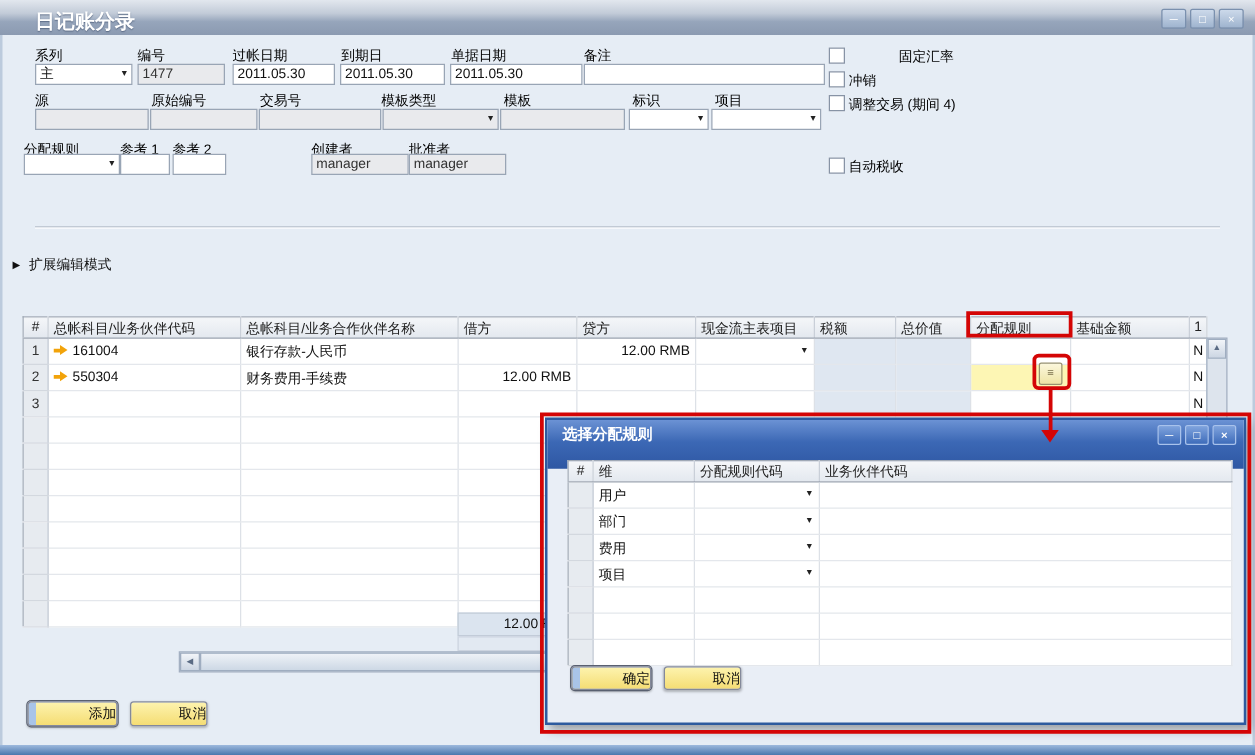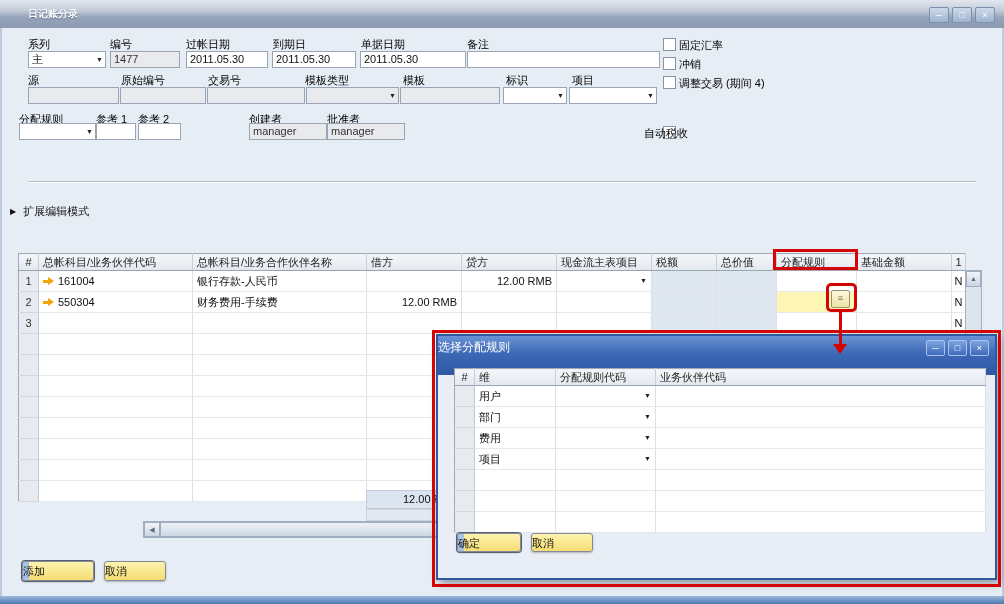--- a/index.html
+++ b/index.html
@@ -4,21 +4,21 @@
 <style>
   html,body{margin:0;padding:0;background:#fff}
   #root{position:relative;width:1004px;height:604px;background:#e6edf5;
         font-family:"Liberation Sans","DejaVu Sans",sans-serif;font-size:11px;color:#101010;overflow:hidden}
   
   .edge-l,.edge-r{position:absolute;top:0;width:2px;height:604px;background:#bccbdd;z-index:2}
   .edge-l{left:0}.edge-r{right:0}
   .edge-b{position:absolute;left:0;top:596px;width:1004px;height:8px;background:linear-gradient(180deg,#9db9dd,#4a77ad);z-index:2}
   .titlebar{position:absolute;left:0;top:0;width:1004px;height:28px;
         background:linear-gradient(180deg,#e2e7ee 0%,#c2cbd8 38%,#96a5bb 62%,#8b9ab1 100%);z-index:3}
-  .title-text{position:absolute;left:28px;top:7px;color:#fff;font-weight:bold;font-size:10px;text-shadow:0 1px 1px #5a6a85}
+  .title-text{position:absolute;left:28px;top:7px;color:#fff;font-weight:bold;font-size:16px;text-shadow:0 1px 1px #5a6a85}
   .wbtns{position:absolute;right:9px;top:7px;display:flex;gap:3px}
   .wbtn{width:18px;height:14px;display:flex;align-items:center;justify-content:center;
         background:linear-gradient(#ccd9ea,#9fb4cf);border:1px solid #7a90ae;border-radius:2px;color:#fff;font-size:9px;line-height:1}
   
   .lbl{position:absolute;white-space:nowrap;color:#000;z-index:3}
   .fld{position:absolute;height:15px;background:#fff;border:1px solid #99a5b5;line-height:15px;
        padding:0 3px;white-space:nowrap;overflow:hidden;box-sizing:content-box;z-index:3}
   .fld.ro{background:#e9eaed;color:#333}
   .fld .dd{position:absolute;right:2px;top:4px;font-size:7px;color:#222;line-height:1}
   .cbx{position:absolute;width:11px;height:11px;background:#fff;border:1px solid #8793a5;z-index:3}
@@ -49,28 +49,28 @@
   .sbtn{background:linear-gradient(#f2f5f9,#ccd6e3);border:1px solid #9fadc0;color:#5a6b84;font-size:7px;text-align:center;line-height:13px}
   .hscroll{position:absolute;left:143px;top:521px;width:820px;height:15px;background:#dfe6ee;border:1px solid #a3b0c2;z-index:4}
   .hscroll .sbtn{position:absolute;left:0;top:0;width:14px;height:13px}
   .hthumb{position:absolute;left:16px;top:0;width:780px;height:13px;background:linear-gradient(#eef2f7,#cdd8e5);border:1px solid #9fadc0}
   
   .totals1{position:absolute;left:366px;top:490px;width:597px;height:17px;background:#dbe4ef;border:1px solid #c2cbd8;line-height:17px;z-index:4}
   .tcell{position:absolute;left:0;top:0;width:91px;height:17px;text-align:right;padding-right:4px;border-right:1px solid #c0c9d6}
   .totals2{position:absolute;left:366px;top:509px;width:597px;height:10px;background:#e2e9f2;border:1px solid #ccd4e0;z-index:4}
   
   .ybtn{position:absolute;height:20px;background:linear-gradient(180deg,#fdf3ae,#f5dd74);border:1px solid #84899a;border-radius:3px;
-        text-align:left;line-height:19px;box-sizing:border-box;box-shadow:0 1px 2px rgba(0,0,0,.25);cursor:default;z-index:5}
+        text-align:right;line-height:19px;box-sizing:border-box;box-shadow:0 1px 2px rgba(0,0,0,.25);cursor:default;z-index:5}
   .ybtn.primary{background-image:linear-gradient(90deg,#a9c4e8 0,#a9c4e8 6px,rgba(0,0,0,0) 6px),linear-gradient(180deg,#fdf3ae,#f5dd74);
         box-shadow:0 0 0 1px #596070,0 1px 2px rgba(0,0,0,.3)}
   
   .dialog{position:absolute;left:436px;top:334px;width:561px;height:246px;background:#e9eef6;border:2px solid #2d5a9e;
           box-shadow:3px 4px 8px rgba(0,0,0,.35);z-index:40;box-sizing:border-box}
   .titlebar2{position:absolute;left:0;top:0;width:100%;height:39px;
-          background:linear-gradient(180deg,#6b92d4 0%,#3c68b5 45%,#2e57a3 100%);color:#fff;font-weight:normal;font-size:12px;line-height:22px;box-sizing:border-box;}
+          background:linear-gradient(180deg,#6b92d4 0%,#3c68b5 45%,#2e57a3 100%);color:#fff;font-weight:bold;font-size:12px;line-height:22px;box-sizing:border-box;padding-left:12px}
   .wbtns2{position:absolute;right:6px;top:4px;display:flex;gap:3px}
   .wbtn2{width:17px;height:14px;display:flex;align-items:center;justify-content:center;
          background:linear-gradient(#7fa3dd,#3e6cba);border:1px solid #a8c2ec;border-radius:2px;color:#fff;font-size:9px;line-height:1}
   #popup-table{left:16px;top:32px;border:1px solid #a0a9b6}
   #popup-table td{height:20px}
   .dlg-btn{top:197px}
   
   .ann{position:absolute;pointer-events:none;box-sizing:border-box}
   .red-popup-border{left:432px;top:330px;width:569px;height:257px;border:3px solid #d40505;z-index:45}
   .red-box-header{left:773px;top:249px;width:85px;height:21px;border:3px solid #d40505;z-index:30}
@@ -107,21 +107,21 @@
   <div class="fld" style="left:28px;top:51px;width:70px">
     <span>主</span>
     <span class="dd">▼</span></div>
   <div class="fld ro" style="left:110px;top:51px;width:62px">1477</div>
   <div class="fld" style="left:186px;top:51px;width:74px">2011.05.30</div>
   <div class="fld" style="left:272px;top:51px;width:76px">2011.05.30</div>
   <div class="fld" style="left:360px;top:51px;width:98px">2011.05.30</div>
   <div class="fld" style="left:467px;top:51px;width:185px"></div>
 
   <div class="cbx" style="left:663px;top:38px"></div>
-  <div class="lbl" style="left:679px;top:38px">固定汇率</div>
+  <div class="lbl" style="left:719px;top:38px">固定汇率</div>
   <div class="cbx" style="left:663px;top:57px"></div>
   <div class="lbl" style="left:679px;top:57px">冲销</div>
   <div class="cbx" style="left:663px;top:76px"></div>
   <div class="lbl" style="left:679px;top:76px">调整交易 (期间 4)</div>
 
   <div class="lbl" style="left:28px;top:73px">源</div>
   <div class="lbl" style="left:121px;top:73px">原始编号</div>
   <div class="lbl" style="left:208px;top:73px">交易号</div>
   <div class="lbl" style="left:305px;top:73px">模板类型</div>
   <div class="lbl" style="left:403px;top:73px">模板</div>
@@ -150,21 +150,21 @@
 
   <div class="fld" style="left:19px;top:123px;width:69px">
     <span></span>
     <span class="dd">▼</span></div>
   <div class="fld" style="left:96px;top:123px;width:32px"></div>
   <div class="fld" style="left:138px;top:123px;width:35px"></div>
   <div class="fld ro" style="left:249px;top:123px;width:70px">manager</div>
   <div class="fld ro" style="left:327px;top:123px;width:70px">manager</div>
 
   <div class="cbx" style="left:663px;top:126px"></div>
-  <div class="lbl" style="left:644px;top:126px">自动税收</div>
+  <div class="lbl" style="left:679px;top:126px">自动税收</div>
 
   <div class="divider"></div>
 
   <div class="expand">
     <span class="tri">▶</span>
     <span>扩展编辑模式</span>
   </div>
 
   <table id="main-table">
     <colgroup>

